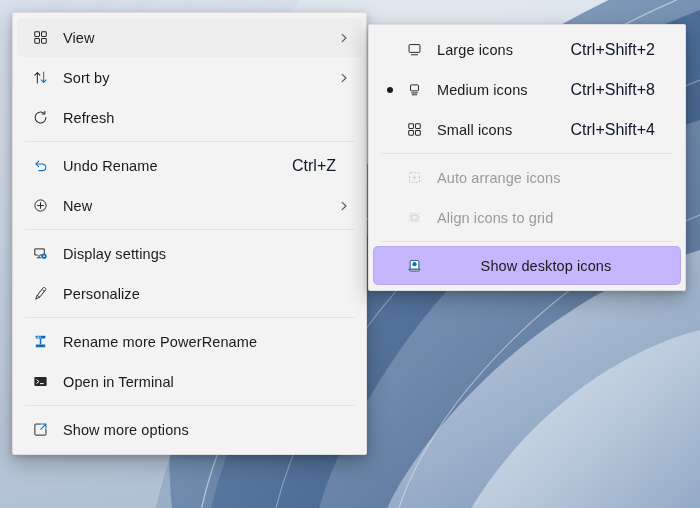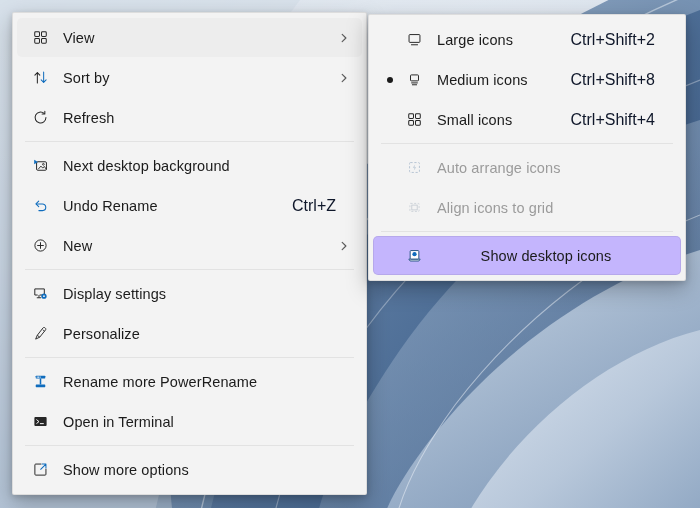--- a/index.html
+++ b/index.html
@@ -18,21 +18,21 @@
   .menu {
     position:absolute;
     background:#f3f3f3;
     border:1px solid rgba(0,0,0,0.09);
     border-radius:2px;
     box-shadow:0 8px 22px rgba(0,0,0,0.26), 0 2px 6px rgba(0,0,0,0.16);
     padding:4px 0;
     overflow:hidden;
   }
   #main-menu { left:12px; top:12px; width:355px; }
-  #sub-menu  { left:368px; top:14px; width:318px; }
+  #sub-menu  { left:368px; top:24px; width:318px; }
 
   
   .row {
     position:relative;
     display:flex;
     align-items:center;
     height:39px;
     margin:1px 4px;
     border-radius:5px;
     padding:0 10px 0 8px;
@@ -174,32 +174,20 @@
           <path d="M15.1 2.6v3.2h-3.2" stroke="#262626" stroke-width="1.2" stroke-linecap="round" stroke-linejoin="round"></path>
         </svg>
       </div>
       <div class="label">Refresh</div>
       <div class="chev"></div>
     </div>
     <div class="sep"></div>
     <div class="row">
       <div class="ico">
         <svg width="17" height="17" viewBox="0 0 20 20" fill="none">
-          <rect x="5.4" y="5.6" width="11.6" height="10" rx="1.4" stroke="#262626" stroke-width="1.15"></rect>
-          <path d="M7.4 14.3l3.1-3.6 2.2 2.4 1.8-2 2.2 3.2" stroke="#262626" stroke-width="1.05" stroke-linejoin="round" fill="none"></path>
-          <circle cx="13.4" cy="8.6" r="1.05" stroke="#262626" stroke-width="1"></circle>
-          <path d="M2.6 3.2l4.3 2.6-4.3 2.6z" fill="#0f6cbd"></path>
-        </svg>
-      </div>
-      <div class="label">Next desktop background</div>
-      <div class="chev"></div>
-    </div>
-    <div class="row">
-      <div class="ico">
-        <svg width="17" height="17" viewBox="0 0 20 20" fill="none">
           <path d="M5.2 8.2h7.1a3.9 3.9 0 0 1 0 7.8H8.1" stroke="#0f6cbd" stroke-width="1.25" stroke-linecap="round" fill="none"></path>
           <path d="M7.9 4.9L4.6 8.2l3.3 3.2" stroke="#0f6cbd" stroke-width="1.25" stroke-linecap="round" stroke-linejoin="round" fill="none"></path>
         </svg>
       </div>
       <div class="label">Undo Rename</div>
       <div class="accel">Ctrl+Z</div>
       <div class="chev"></div>
     </div>
     <div class="row">
       <div class="ico">

